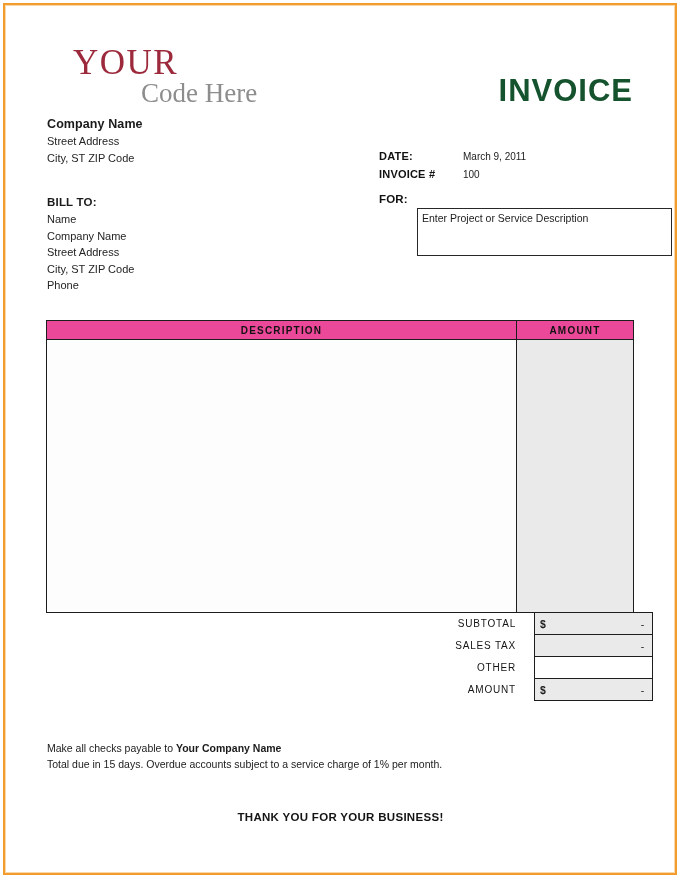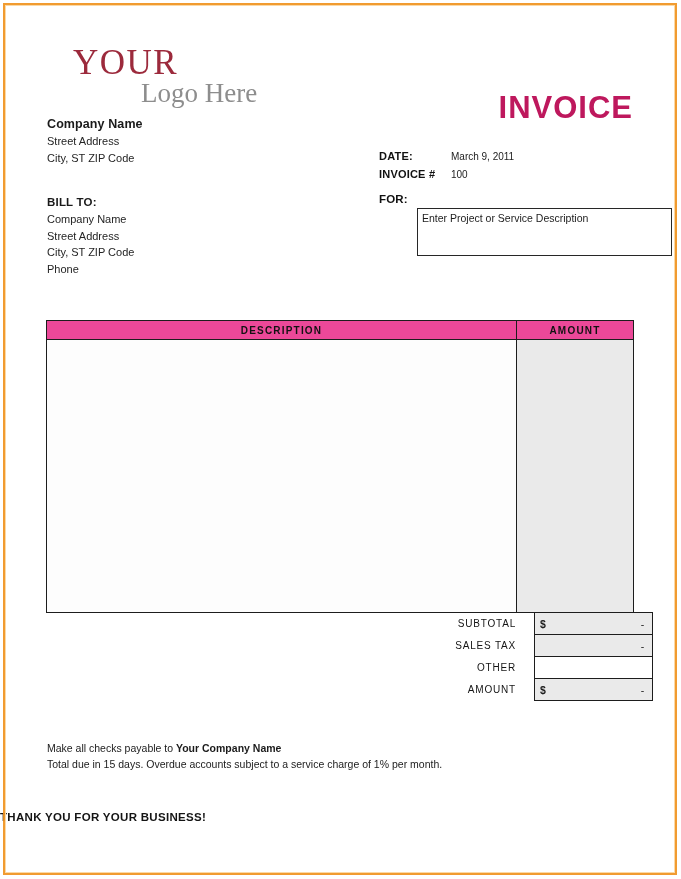--- a/index.html
+++ b/index.html
@@ -83,24 +83,23 @@
   }
 
   
   .invoice-word {
     position: absolute;
     right: 48px;
     top: 75px;
     font-size: 31px;
     font-weight: bold;
     letter-spacing: 1px;
-    color: #be185d;
+    color: #14532d;
     line-height: 1;
     white-space: nowrap;
-    margin-top: 17px;
   }
 
   
   .company-block {
     position: absolute;
     left: 47px;
     top: 116px;
     width: 330px;
     color: #1a1a1a;
   }
@@ -144,21 +143,21 @@
     width: 260px;
   }
   .meta-row {
     display: flex;
     align-items: baseline;
     line-height: 16px;
     height: 16px;
     margin-bottom: 2px;
   }
   .meta-label {
-    width: 72px;
+    width: 84px;
     font-size: 11px;
     font-weight: bold;
     color: #111;
     letter-spacing: .2px;
   }
   .meta-value {
     font-size: 10px;
     color: #1c1c1c;
   }
 
@@ -291,49 +290,50 @@
   .foot-line2 {
     font-size: 10.5px;
     color: #1b1b1b;
     line-height: 16px;
   }
   .thanks {
     position: absolute;
     left: 0;
     top: 811px;
     width: 681px;
-    text-align: left;
+    text-align: center;
     font-size: 11.5px;
     font-weight: bold;
     letter-spacing: .3px;
     color: #141414;
   }
 </style>
 </head>
 <body>
 
 <div class="page">
 
   <div class="sheet">
 
     <div class="logo-block">
       <div class="logo-your">YOUR</div>
-      <div class="logo-here">Logo Here</div>
+      <div class="logo-here">Code Here</div>
     </div>
 
     <div class="invoice-word">INVOICE</div>
 
     <div class="company-block">
       <div class="company-name">Company Name</div>
       <div class="company-line">Street Address</div>
       <div class="company-line">City, ST  ZIP Code</div>
     </div>
 
     <div class="billto-block">
       <div class="billto-title">BILL TO:</div>
+      <div class="billto-line">Name</div>
       <div class="billto-line">Company Name</div>
       <div class="billto-line">Street Address</div>
       <div class="billto-line">City, ST  ZIP Code</div>
       <div class="billto-line">Phone</div>
     </div>
 
     <div class="meta-block">
       <div class="meta-row">
         <div class="meta-label">DATE:</div>
         <div class="meta-value">March 9, 2011</div>

